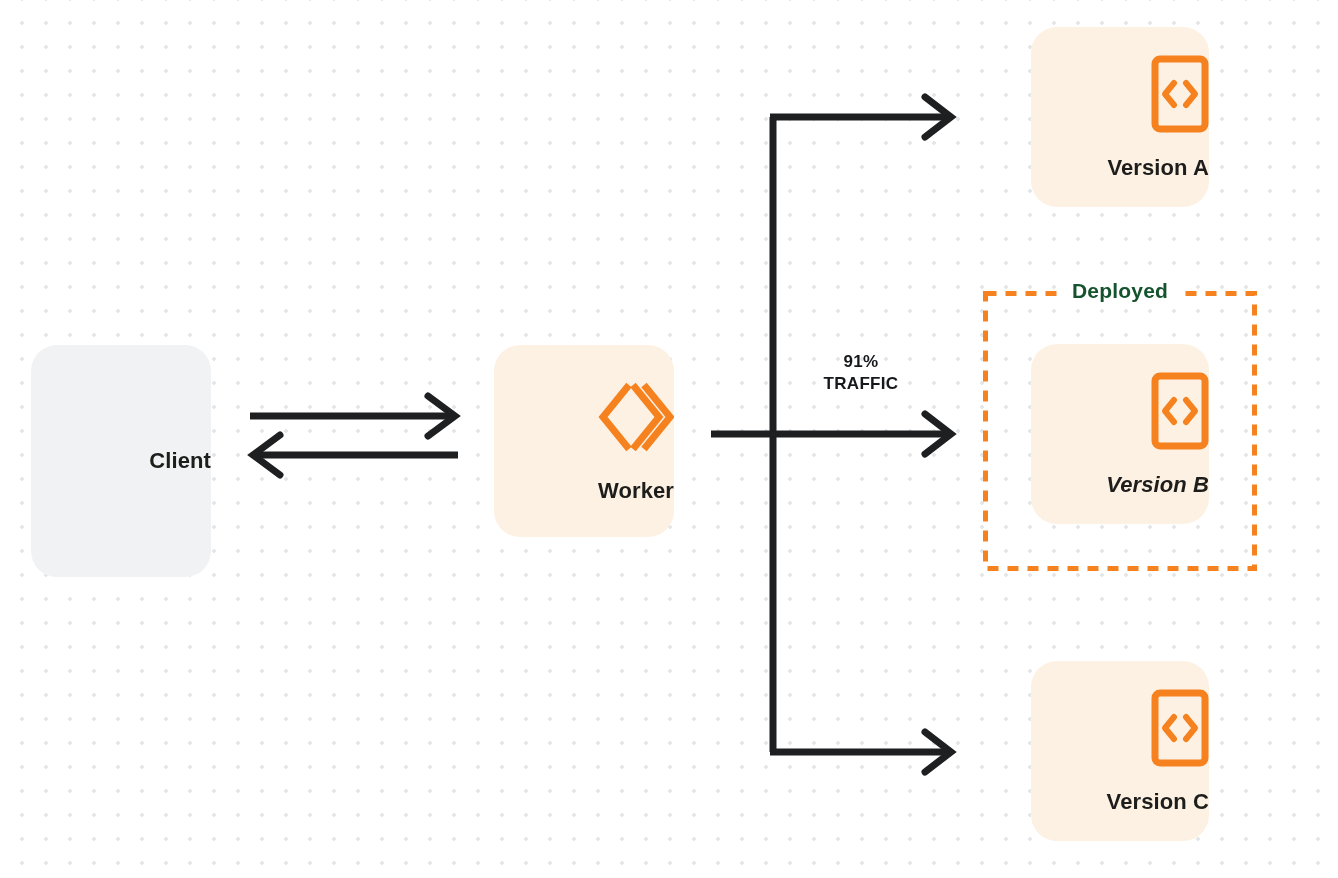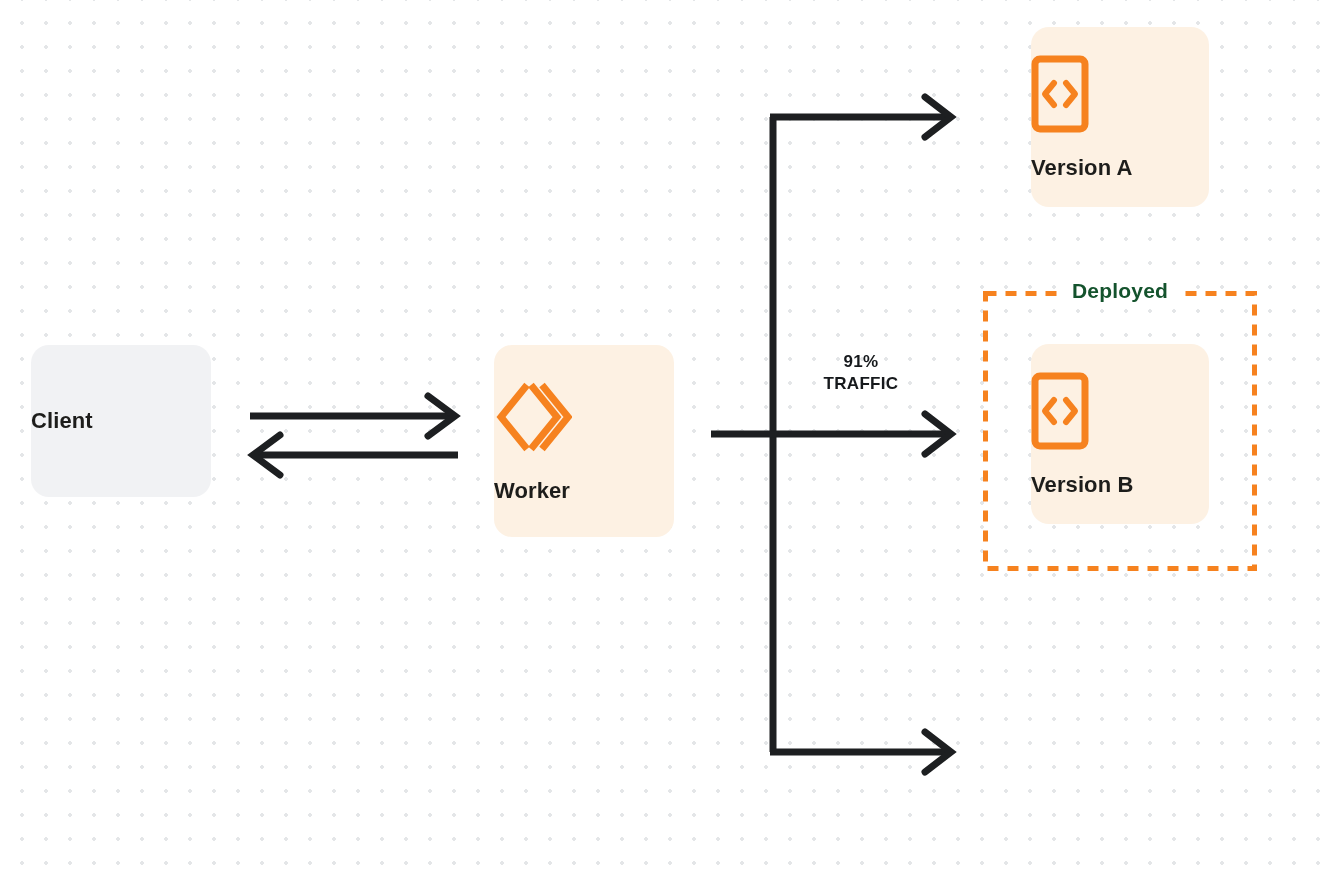--- a/index.html
+++ b/index.html
@@ -24,40 +24,40 @@
     background-size: 24px 24px;
     background-position: 10px 11px;
   }
 
   
   .node {
     position: absolute;
     box-sizing: border-box;
     display: flex;
     flex-direction: column;
-    align-items: flex-start;
+    align-items: flex-end;
     justify-content: center;
-    border-radius: 18px;
+    border-radius: 26px;
   }
 
   .node-label {
     font-size: 22px;
     font-weight: 700;
     color: #1d1d1b;
     letter-spacing: 0.1px;
     line-height: 1;
     white-space: nowrap;
   }
 
   
   #client-node {
     left: 31px;
     top: 345px;
     width: 180px;
-    height: 152px;
+    height: 232px;
     background: #f1f2f4;
   }
 
   
   #worker-node {
     left: 494px;
     top: 345px;
     width: 180px;
     height: 192px;
     background: #fdf1e3;
@@ -66,21 +66,21 @@
   #worker-node .node-label { margin-top: 0; }
 
   
   .version-node {
     width: 178px;
     height: 180px;
     background: #fdf1e3;
     left: 1031px;
   }
   #version-a-node { top: 27px; }
-  #version-b-node { top: 344px; }
+  #version-b-node { top: 344px; font-style: italic; }
   #version-c-node { top: 661px; }
 
   .version-node .node-icon { margin-bottom: 20px; }
 
   
   #deployed-group {
     position: absolute;
     left: 983px;
     top: 291px;
     width: 274px;
@@ -221,14 +221,24 @@
     <span class="node-icon">
       <svg width="58" height="78" viewBox="0 0 58 78" xmlns="http://www.w3.org/2000/svg">
         <rect x="4" y="4" width="50" height="70" rx="5" ry="5" fill="none" stroke="#f6821f" stroke-width="7"></rect>
         <polyline points="23,28 14,39 23,50" fill="none" stroke="#f6821f" stroke-width="6" stroke-linecap="round" stroke-linejoin="round"></polyline>
         <polyline points="35,28 44,39 35,50" fill="none" stroke="#f6821f" stroke-width="6" stroke-linecap="round" stroke-linejoin="round"></polyline>
       </svg>
     </span>
     <span class="node-label">Version B</span>
   </div>
 
+  <div id="version-c-node" class="node version-node">
+    <span class="node-icon">
+      <svg width="58" height="78" viewBox="0 0 58 78" xmlns="http://www.w3.org/2000/svg">
+        <rect x="4" y="4" width="50" height="70" rx="5" ry="5" fill="none" stroke="#f6821f" stroke-width="7"></rect>
+        <polyline points="23,28 14,39 23,50" fill="none" stroke="#f6821f" stroke-width="6" stroke-linecap="round" stroke-linejoin="round"></polyline>
+        <polyline points="35,28 44,39 35,50" fill="none" stroke="#f6821f" stroke-width="6" stroke-linecap="round" stroke-linejoin="round"></polyline>
+      </svg>
+    </span>
+    <span class="node-label">Version C</span>
+  </div>
 
 </div>
 
 </body></html>

